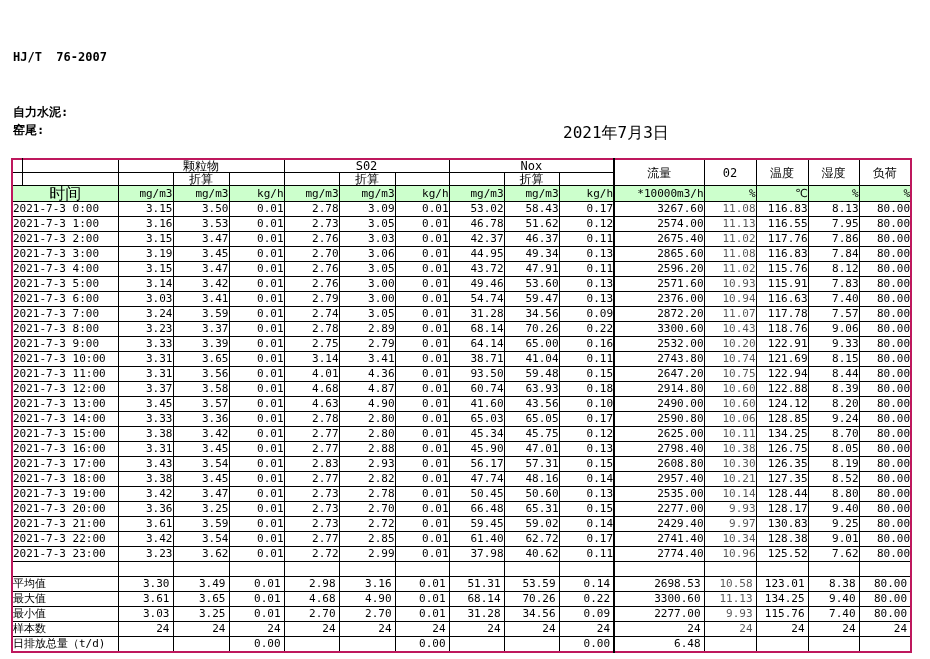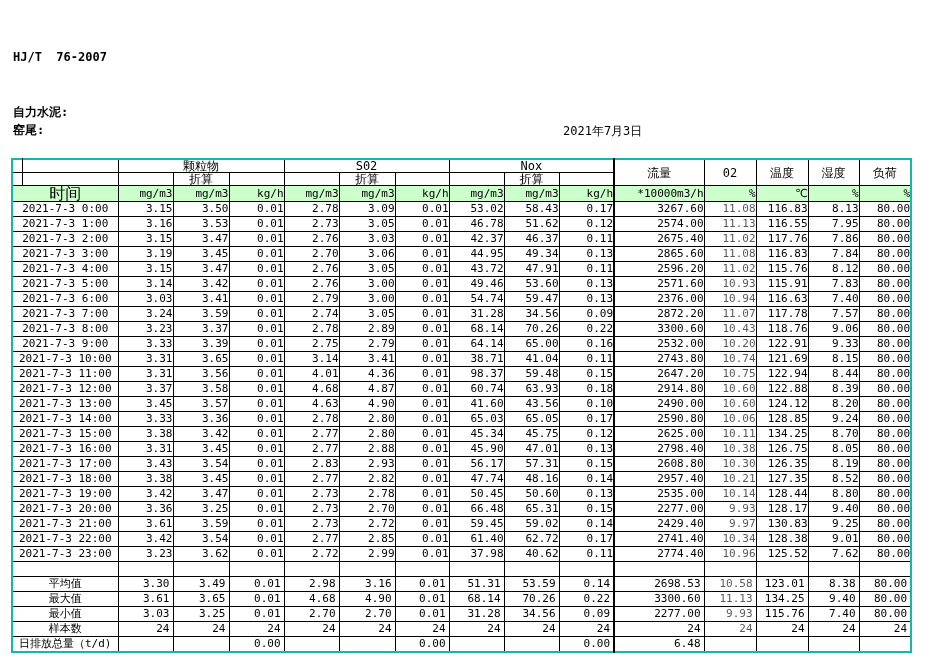--- a/index.html
+++ b/index.html
@@ -2,29 +2,29 @@
 <html><head>
 <meta charset="utf-8">
 <style>
   html,body{margin:0;padding:0;background:#fff;}
   .page{position:relative;width:930px;height:659px;background:#ffffff;
         font-family:"DejaVu Sans Mono","DejaVu Sans",monospace;color:#000;overflow:hidden;margin-top:43px;}
   .std{position:absolute;left:13px;top:7px;font-weight:bold;font-size:12px;white-space:pre;}
   .title{position:absolute;left:203px;top:23px;font-weight:bold;font-size:13px;white-space:nowrap;}
   .company{position:absolute;left:13px;top:61px;font-weight:bold;font-size:12px;}
   .loc{position:absolute;left:13px;top:79px;font-weight:bold;font-size:12px;}
-  .date{position:absolute;left:563px;top:80px;font-size:12px;font-weight:normal;}
+  .date{position:absolute;left:563px;top:80px;font-size:16px;font-weight:normal;}
   table.report{position:absolute;left:11px;top:115px;border-collapse:collapse;table-layout:fixed;
-        width:899px;border:2px solid #14b8a6;}
+        width:899px;border:2px solid #be185d;}
   table.report td{border:1px solid #000;padding:0;font-size:11px;height:14px;line-height:14px;
         overflow:hidden;white-space:nowrap;}
   tr.h1 td, tr.h2 td{height:12px;line-height:12px;text-align:center;font-size:12px;}
   tr.h3 td{height:14px;line-height:15px;text-align:right;background:#ccffcc;font-size:11px;}
   tr.h3 td.time{font-size:16px;text-align:center;padding-right:0;}
-  td.time{text-align:center;padding-right:3px;}
+  td.time{text-align:left;padding-right:3px;}
   td.num{text-align:right;padding-right:8px;}
   td.o2{color:#595959;padding-right:12px;}
   tr.sum td.num{padding-right:3px;}
   tr.sum td.o2{padding-right:3px;}
   .thickL{border-left:2px solid #000 !important;}
   .colA{position:absolute;left:22px;top:115px;width:1px;height:28px;background:#000;}
   .f1{position:absolute;left:13px;top:612px;font-weight:bold;font-size:12px;}
   .f2{position:absolute;left:13px;top:630px;font-weight:bold;font-size:16px;}
   .f3{position:absolute;left:200px;top:630px;font-weight:bold;font-size:12px;}
 </style>
@@ -286,21 +286,21 @@
           <td class="num">80.00</td>
         </tr>
         <tr class="hour">
           <td class="time">2021-7-3 11:00</td>
           <td class="num">3.31</td>
           <td class="num">3.56</td>
           <td class="num">0.01</td>
           <td class="num">4.01</td>
           <td class="num">4.36</td>
           <td class="num">0.01</td>
-          <td class="num">98.37</td>
+          <td class="num">93.50</td>
           <td class="num">59.48</td>
           <td class="num">0.15</td>
           <td class="num thickL">2647.20</td>
           <td class="num o2">10.75</td>
           <td class="num">122.94</td>
           <td class="num">8.44</td>
           <td class="num">80.00</td>
         </tr>
         <tr class="hour">
           <td class="time">2021-7-3 12:00</td>

